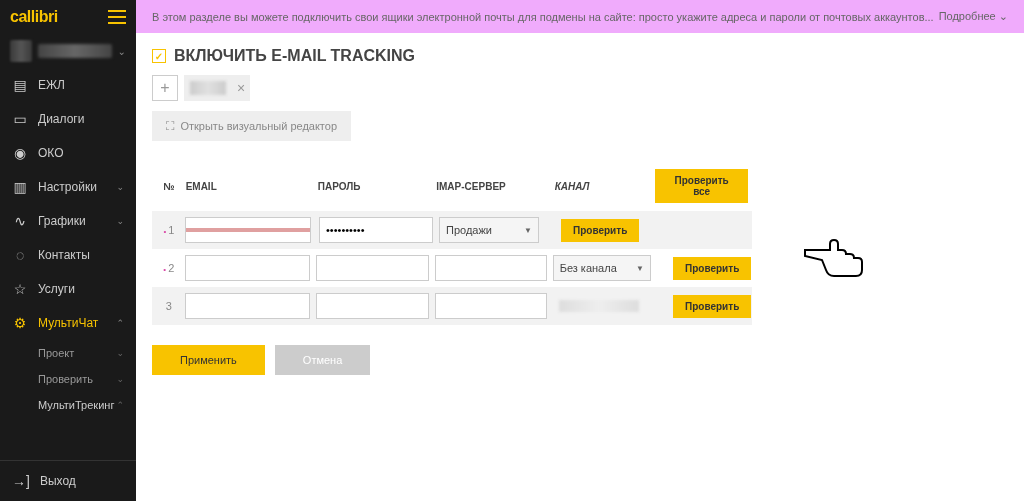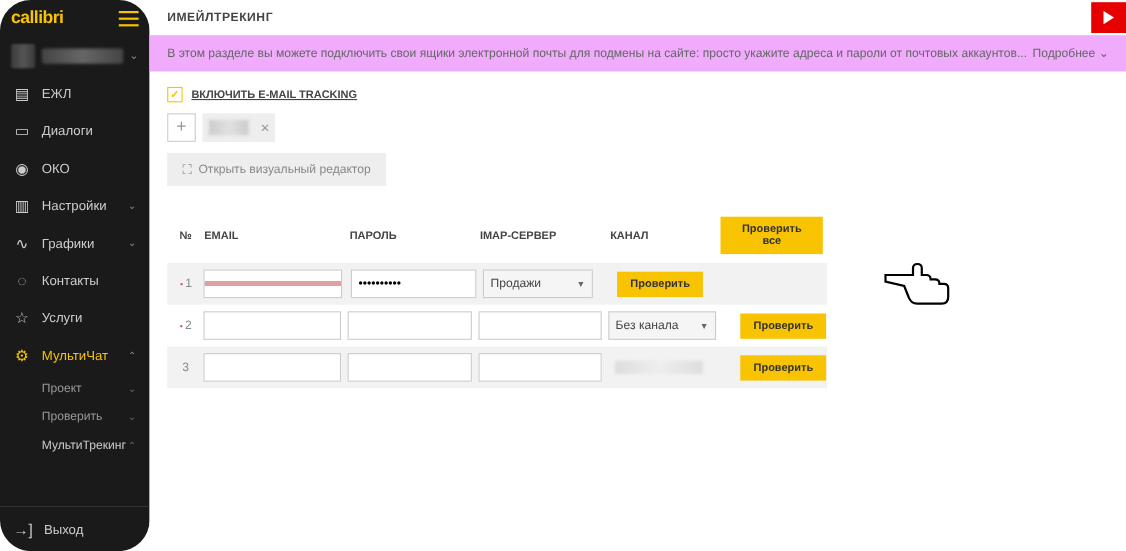--- a/index.html
+++ b/index.html
@@ -1,17 +1,17 @@
 <!DOCTYPE html>
 <html><head>
 <meta charset="utf-8">
 <style>
 * { box-sizing: border-box; margin: 0; padding: 0; }
 body { font-family: Arial, sans-serif; font-size: 12px; width: 1024px; height: 501px; overflow: hidden; background: #fff; display: flex; }
-.sidebar { width: 136px; background: #1a1a1a; color: #ccc; display: flex; flex-direction: column; height: 501px; border-radius: 28px; }
+.sidebar { width: 136px; background: #1a1a1a; color: #ccc; display: flex; flex-direction: column; height: 501px; }
 .logo-row { display: flex; align-items: center; justify-content: space-between; padding: 8px 10px; }
 .logo { color: #f8c300; font-weight: bold; font-size: 16px; letter-spacing: -0.5px; }
 .hamburger { width: 18px; height: 14px; display: flex; flex-direction: column; justify-content: space-between; cursor: pointer; }
 .hamburger span { height: 2px; background: #f8c300; }
 .profile-row { padding: 6px 10px; display: flex; align-items: center; gap: 6px; }
 .avatar-blur { width: 22px; height: 22px; background: linear-gradient(90deg,#3a3a3a,#555,#3a3a3a); filter: blur(1px); border-radius: 2px; }
 .name-blur { flex: 1; height: 14px; background: linear-gradient(90deg,#444,#666,#444); filter: blur(1.5px); border-radius: 2px; }
 .chev { color: #888; font-size: 10px; }
 .search-row { margin: 6px 8px 10px; display: flex; align-items: center; background: #2a2a2a; border-radius: 3px; padding: 5px 8px; }
 .search-row input { flex: 1; background: transparent; border: none; color: #999; font-size: 11px; outline: none; }
@@ -32,36 +32,36 @@
 .topbar { display: flex; align-items: center; padding: 0 0 0 16px; height: 32px; }
 .page-title { font-size: 11px; font-weight: bold; color: #444; letter-spacing: 0.5px; flex: 1; }
 .play-btn { width: 32px; height: 28px; background: #e60000; display: flex; align-items: center; justify-content: center; cursor: pointer; }
 .play-btn svg { fill: #fff; }
 .info-bar { background: #f0abfc; padding: 10px 16px; display: flex; align-items: center; font-size: 11px; color: #666; }
 .info-bar .more { margin-left: auto; color: #666; cursor: pointer; text-align: center; }
 
 .content { padding: 14px 16px; overflow-y: auto; }
 .enable-row { display: flex; align-items: center; gap: 8px; margin-bottom: 10px; }
 .checkbox { width: 14px; height: 14px; border: 1px solid #f8c300; display: flex; align-items: center; justify-content: center; color: #f8c300; font-size: 10px; font-weight: bold; cursor: pointer; }
-.enable-label { font-size: 10px; font-weight: bold; color: #444; text-decoration: underline; }
+.enable-label { font-size: 16px; font-weight: bold; color: #444; }
 .tabs-row { display: flex; align-items: center; gap: 6px; margin-bottom: 10px; }
 .add-tab { width: 26px; height: 26px; border: 1px solid #ccc; display: flex; align-items: center; justify-content: center; color: #999; font-size: 16px; cursor: pointer; }
 .tab-pill { display: flex; align-items: center; background: #eee; height: 26px; }
 .tab-blur { width: 36px; height: 14px; background: linear-gradient(90deg,#ccc,#e0e0e0,#ccc); filter: blur(1.5px); margin: 0 6px; }
 .tab-close { width: 18px; color: #999; text-align: center; cursor: pointer; font-size: 14px; }
 .editor-btn { display: inline-flex; align-items: center; gap: 6px; background: #eee; color: #888; padding: 8px 14px; font-size: 11px; cursor: pointer; margin-bottom: 20px; }
 .expand-icon { font-size: 12px; }
 
 .table { width: 600px; }
 .thead { display: flex; align-items: center; padding: 8px 4px; font-size: 10px; font-weight: bold; color: #444; }
 .col-n { width: 26px; text-align: center; }
 .col-email { width: 134px; padding-left: 4px; }
 .col-pass { width: 120px; padding-left: 4px; }
 .col-imap { width: 120px; padding-left: 4px; }
-.col-ch { width: 106px; padding-left: 4px; }
+.col-ch { width: 106px; padding-left: 4px; font-style: italic; }
 .col-btn { width: 94px; text-align: right; }
 .check-all { background: #f8c300; color: #333; font-size: 10px; font-weight: bold; padding: 6px 10px; cursor: pointer; border: none; }
 .trow { display: flex; align-items: center; padding: 6px 4px; }
 .trow.odd { background: #f2f2f2; }
 .rownum { width: 26px; text-align: center; font-size: 11px; color: #888; }
 .rownum.req::before { content: "•"; color: #d946a6; margin-right: 2px; font-size: 8px; }
 .cell { padding: 0 3px; }
 .cell input { width: 100%; height: 26px; border: 1px solid #ccc; padding: 0 6px; font-size: 11px; outline: none; }
 .email-blur { width: 126px; height: 26px; border: 1px solid #ccc; background: linear-gradient(to bottom, transparent 40%, #e0a0a0 40%, #e0a0a0 60%, transparent 60%), #fff; filter: blur(0.3px); }
 .cell.cemail { width: 134px; }
@@ -149,28 +149,20 @@
 
     </div>
   </div>
   <div class="exit-row">
       <span class="icon">→]</span>
       <span>Выход</span>
     </div>
 </div>
 
 <div class="main">
-  <div class="topbar">
-    <span class="page-title">ИМЕЙЛТРЕКИНГ</span>
-    <div class="play-btn">
-        <svg width="12" height="12" viewBox="0 0 10 10">
-          <path d="M1 0 L9 5 L1 10 Z"></path>
-        </svg>
-      </div>
-  </div>
   <div class="info-bar">
     <span>В этом разделе вы можете подключить свои ящики электронной почты для подмены на сайте: просто укажите адреса и пароли от почтовых аккаунтов...</span>
     <span class="more">Подробнее ⌄</span>
   </div>
   <div class="content">
     <div class="enable-row">
       <div class="checkbox">✓</div>
       <span class="enable-label">ВКЛЮЧИТЬ E-MAIL TRACKING</span>
     </div>
     <div class="tabs-row">
@@ -231,20 +223,24 @@
         <div class="cell cimap"><input style=""></div>
         <div class="cell cch">
             <div class="dropdown" style="background:#f2f2f2;border:none">
               <div class="ch-blur"></div>
             </div>
           </div>
         <div class="cell cbtn"><button class="check-btn">Проверить</button></div>
       </div>
     </div>
 
+    <div class="actions">
+      <button class="apply-btn">Применить</button>
+      <button class="cancel-btn">Отмена</button>
+    </div>
   </div>
 </div>
 
 <svg class="pointer-hand" width="70" height="50" viewBox="0 0 70 50">
   <g fill="#fff" stroke="#000" stroke-width="2">
     <path d="M5 20 L30 20 L30 14 Q30 10 34 10 Q38 10 38 14 L38 20 L42 20 Q46 20 46 24 L50 24 Q54 24 54 28 L58 28 Q62 28 62 32 L62 40 Q62 46 56 46 L34 46 Q28 46 26 40 L22 30 L5 26 Z"></path>
   </g>
 </svg>
 
 </body></html>

